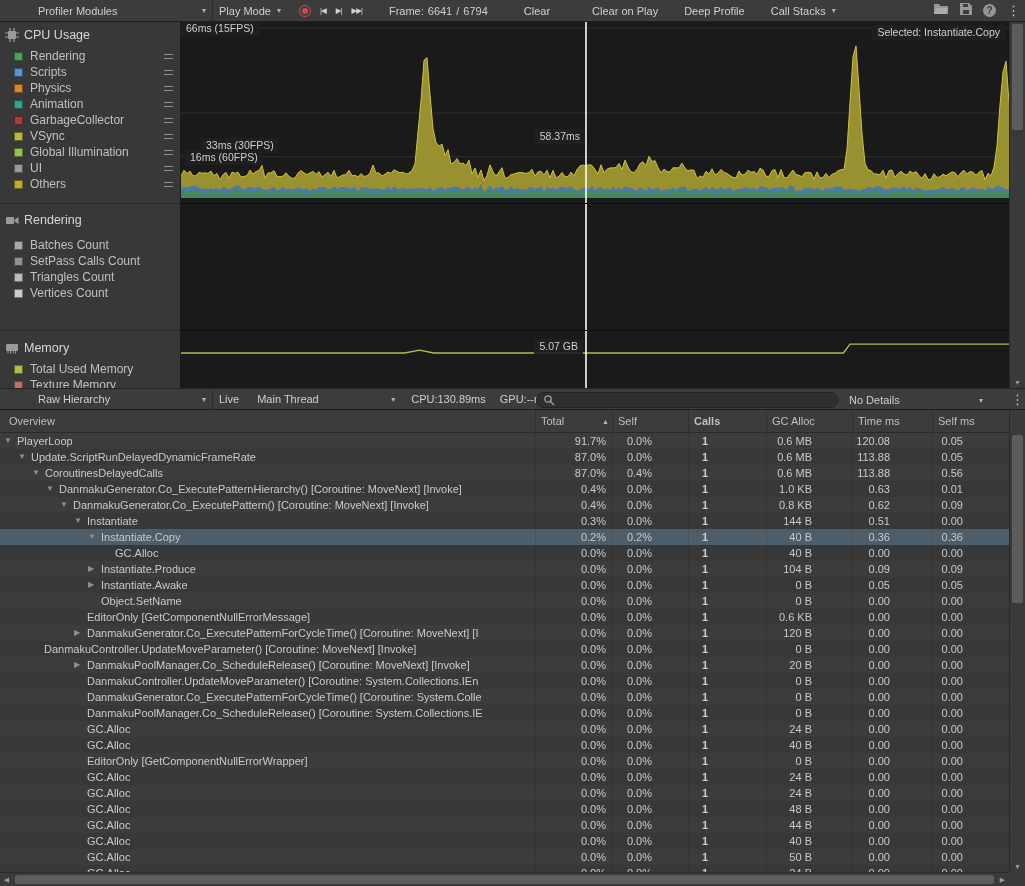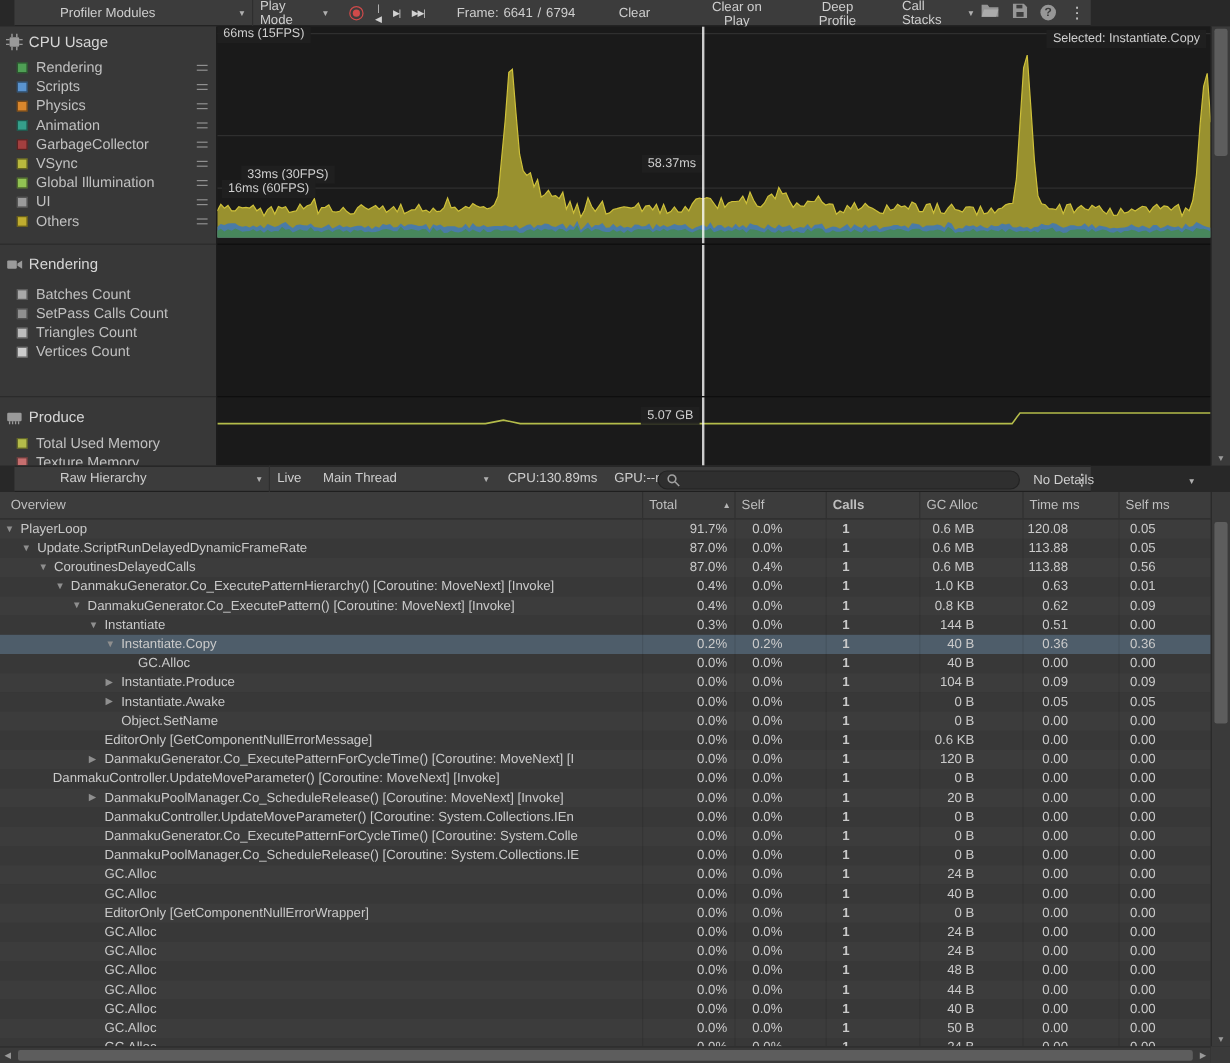--- a/index.html
+++ b/index.html
@@ -1,21 +1,21 @@
 <!DOCTYPE html>
 <html><head>
 <meta charset="utf-8">
 <style>
   *{margin:0;padding:0;box-sizing:border-box;}
   html,body{background:#202020;}
   body{font-family:"Liberation Sans","DejaVu Sans",sans-serif;font-size:11px;color:#c2c2c2;}
   .window{position:relative;width:1025px;height:886px;background:#282828;overflow:hidden;}
 
   
-  .toolbar{position:absolute;left:12px;width:897px;height:22px;background:#3c3c3c;display:flex;align-items:center;padding-left:32px;}
+  .toolbar{position:absolute;left:0;width:1025px;height:22px;background:#3c3c3c;display:flex;align-items:center;padding-left:32px;}
   .toolbar.top{top:0;border-bottom:1px solid #1f1f1f;}
   .toolbar.mid{top:388px;border-top:1px solid #232323;border-bottom:1px solid #1f1f1f;}
   .tb-dd{display:flex;align-items:center;gap:6px;height:22px;padding:0 6px;color:#cfcfcf;cursor:default;}
   .tb-dd .dd{font-size:8px;color:#b0b0b0;}
   .w181{width:181px;border-right:1px solid #2e2e2e;justify-content:space-between;}
   .tbtn{height:22px;line-height:21px;padding:0 6px;background:none;border:none;color:#cfcfcf;font:inherit;cursor:default;}
   .tp{font-size:7.5px;letter-spacing:-1px;color:#d2d2d2;padding:0 5px;background:none;border:none;cursor:default;}
   .rec{background:none;border:none;margin-left:8px;padding:0 4px;display:flex;align-items:center;cursor:default;}
   .rec-outer{width:12px;height:12px;border:1.5px solid #cf4a4a;border-radius:50%;display:inline-block;position:relative;}
   .rec-outer::after{content:'';position:absolute;inset:2px;background:#cf4a4a;border-radius:50%;}
@@ -227,21 +227,21 @@
         </div>
       </div>
       <div class="module mod2">
         <div class="mhead">
           <span class="micon">
             <svg width="14" height="14" viewBox="0 0 14 14">
               <rect x="1" y="3" width="12" height="7" rx="1" fill="#9a9a9a"></rect>
               <path d="M3 10v2.5M5.5 10v2.5M8 10v2.5M10.5 10v2.5" stroke="#9a9a9a" stroke-width="1.1"></path>
             </svg>
           </span>
-          <span class="mtitle">Produce</span>
+          <span class="mtitle">Memory</span>
         </div>
         <div class="mitem">
           <span class="swatch" style="background: rgb(180, 188, 74);"></span>
           <span>Total Used Memory</span>
         </div>
         <div class="mitem">
           <span class="swatch" style="background: rgb(198, 110, 110);"></span>
           <span>Texture Memory</span>
         </div>
       </div>

